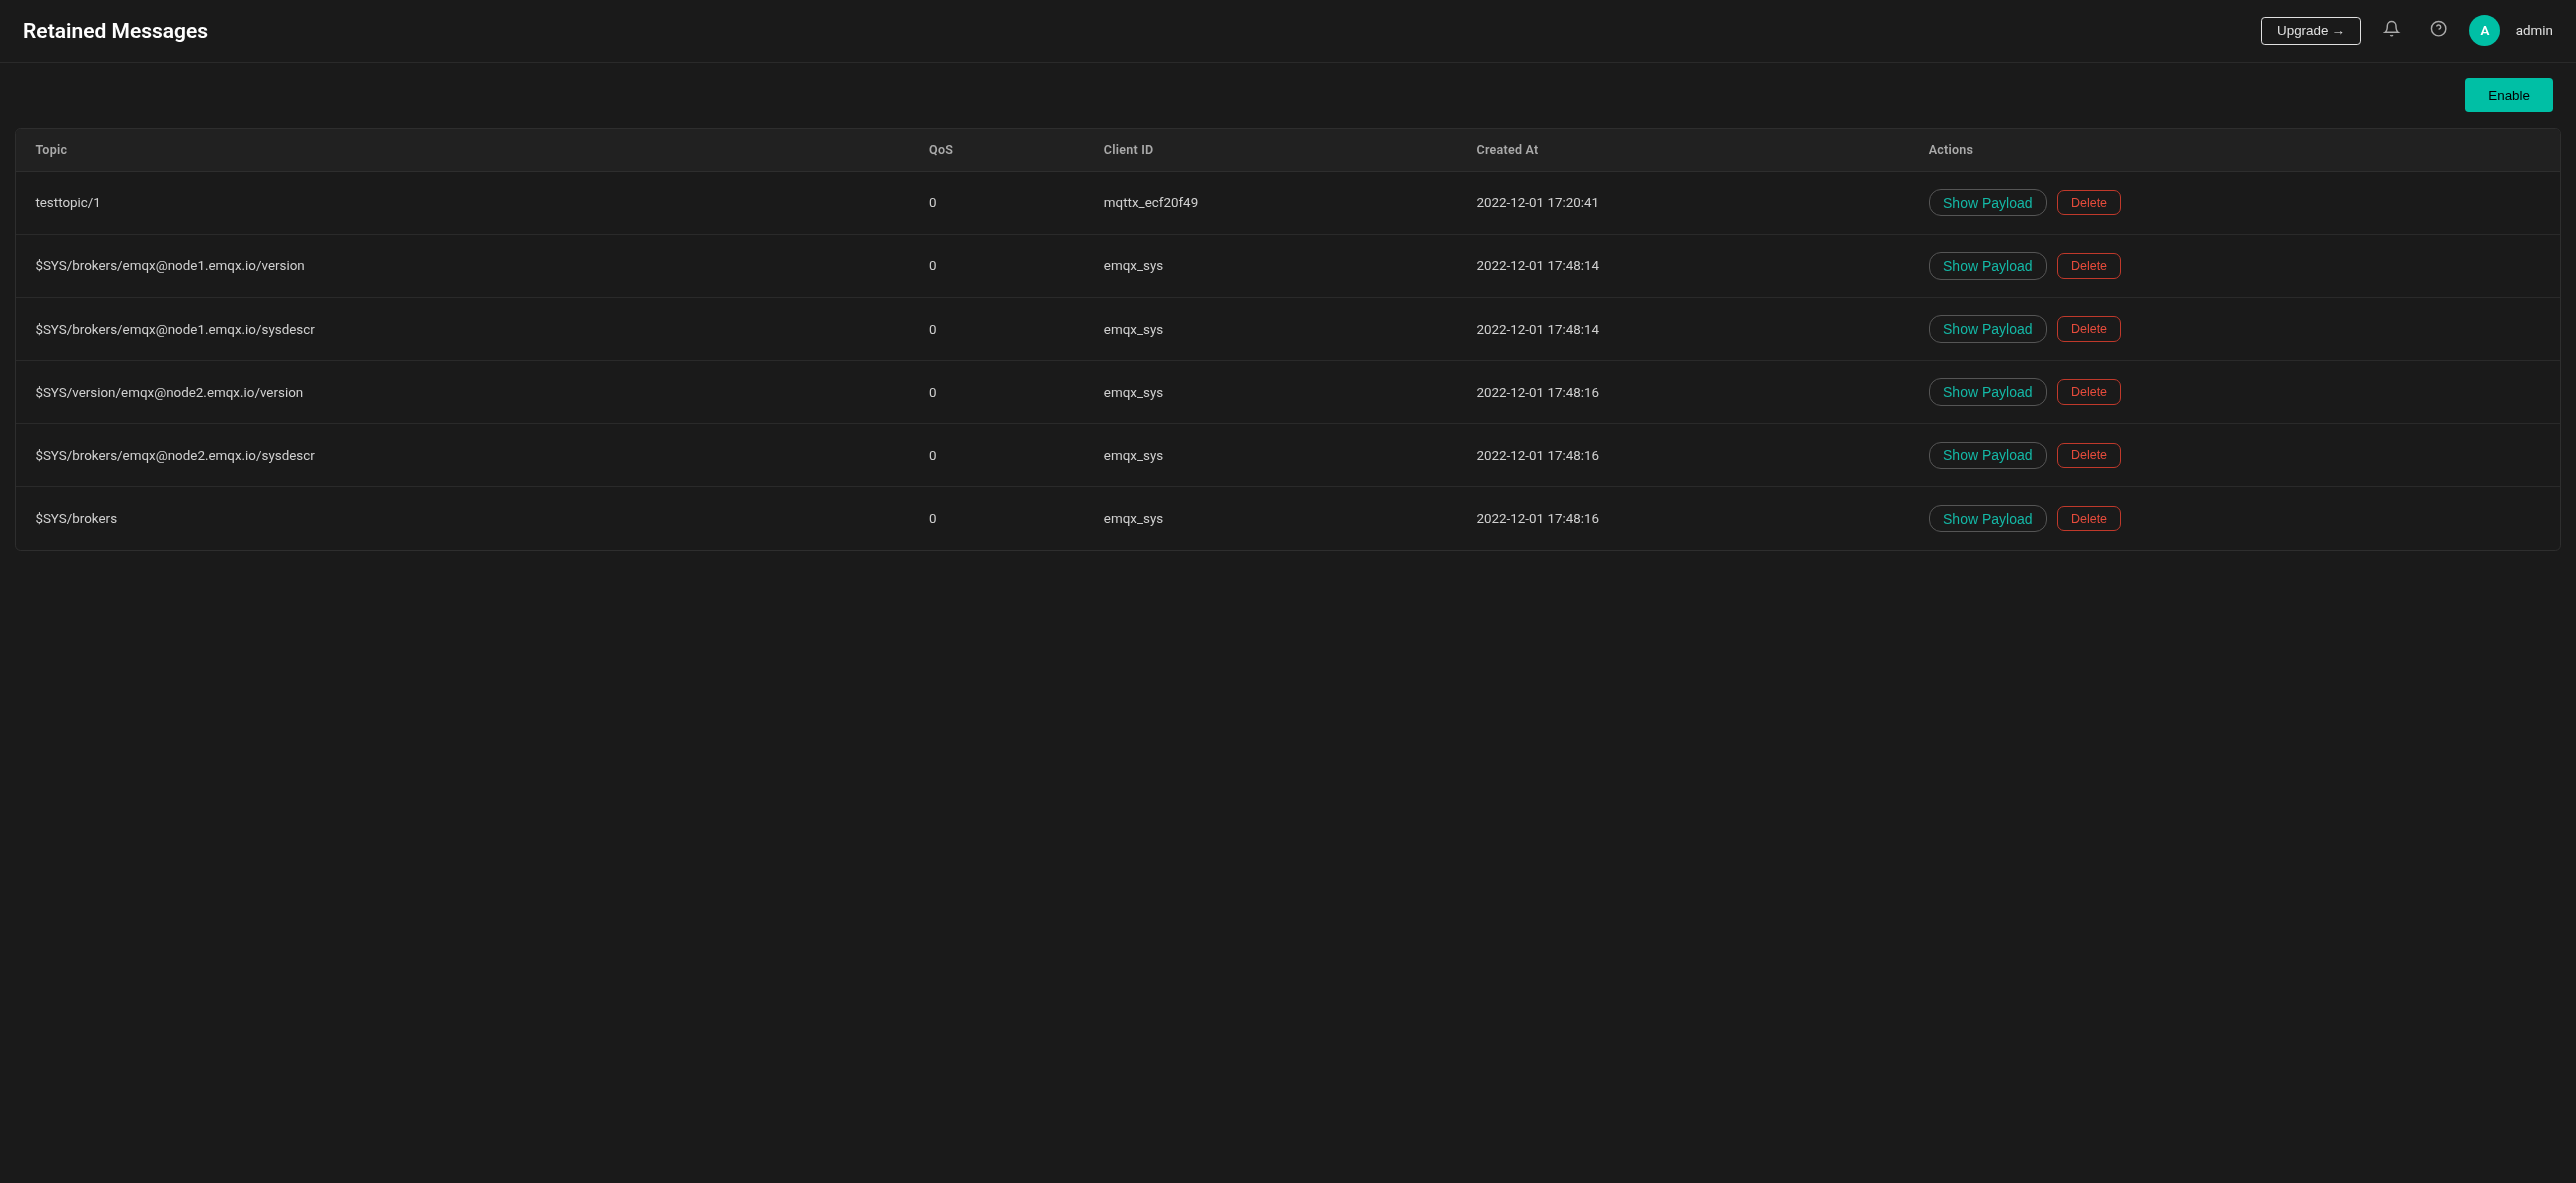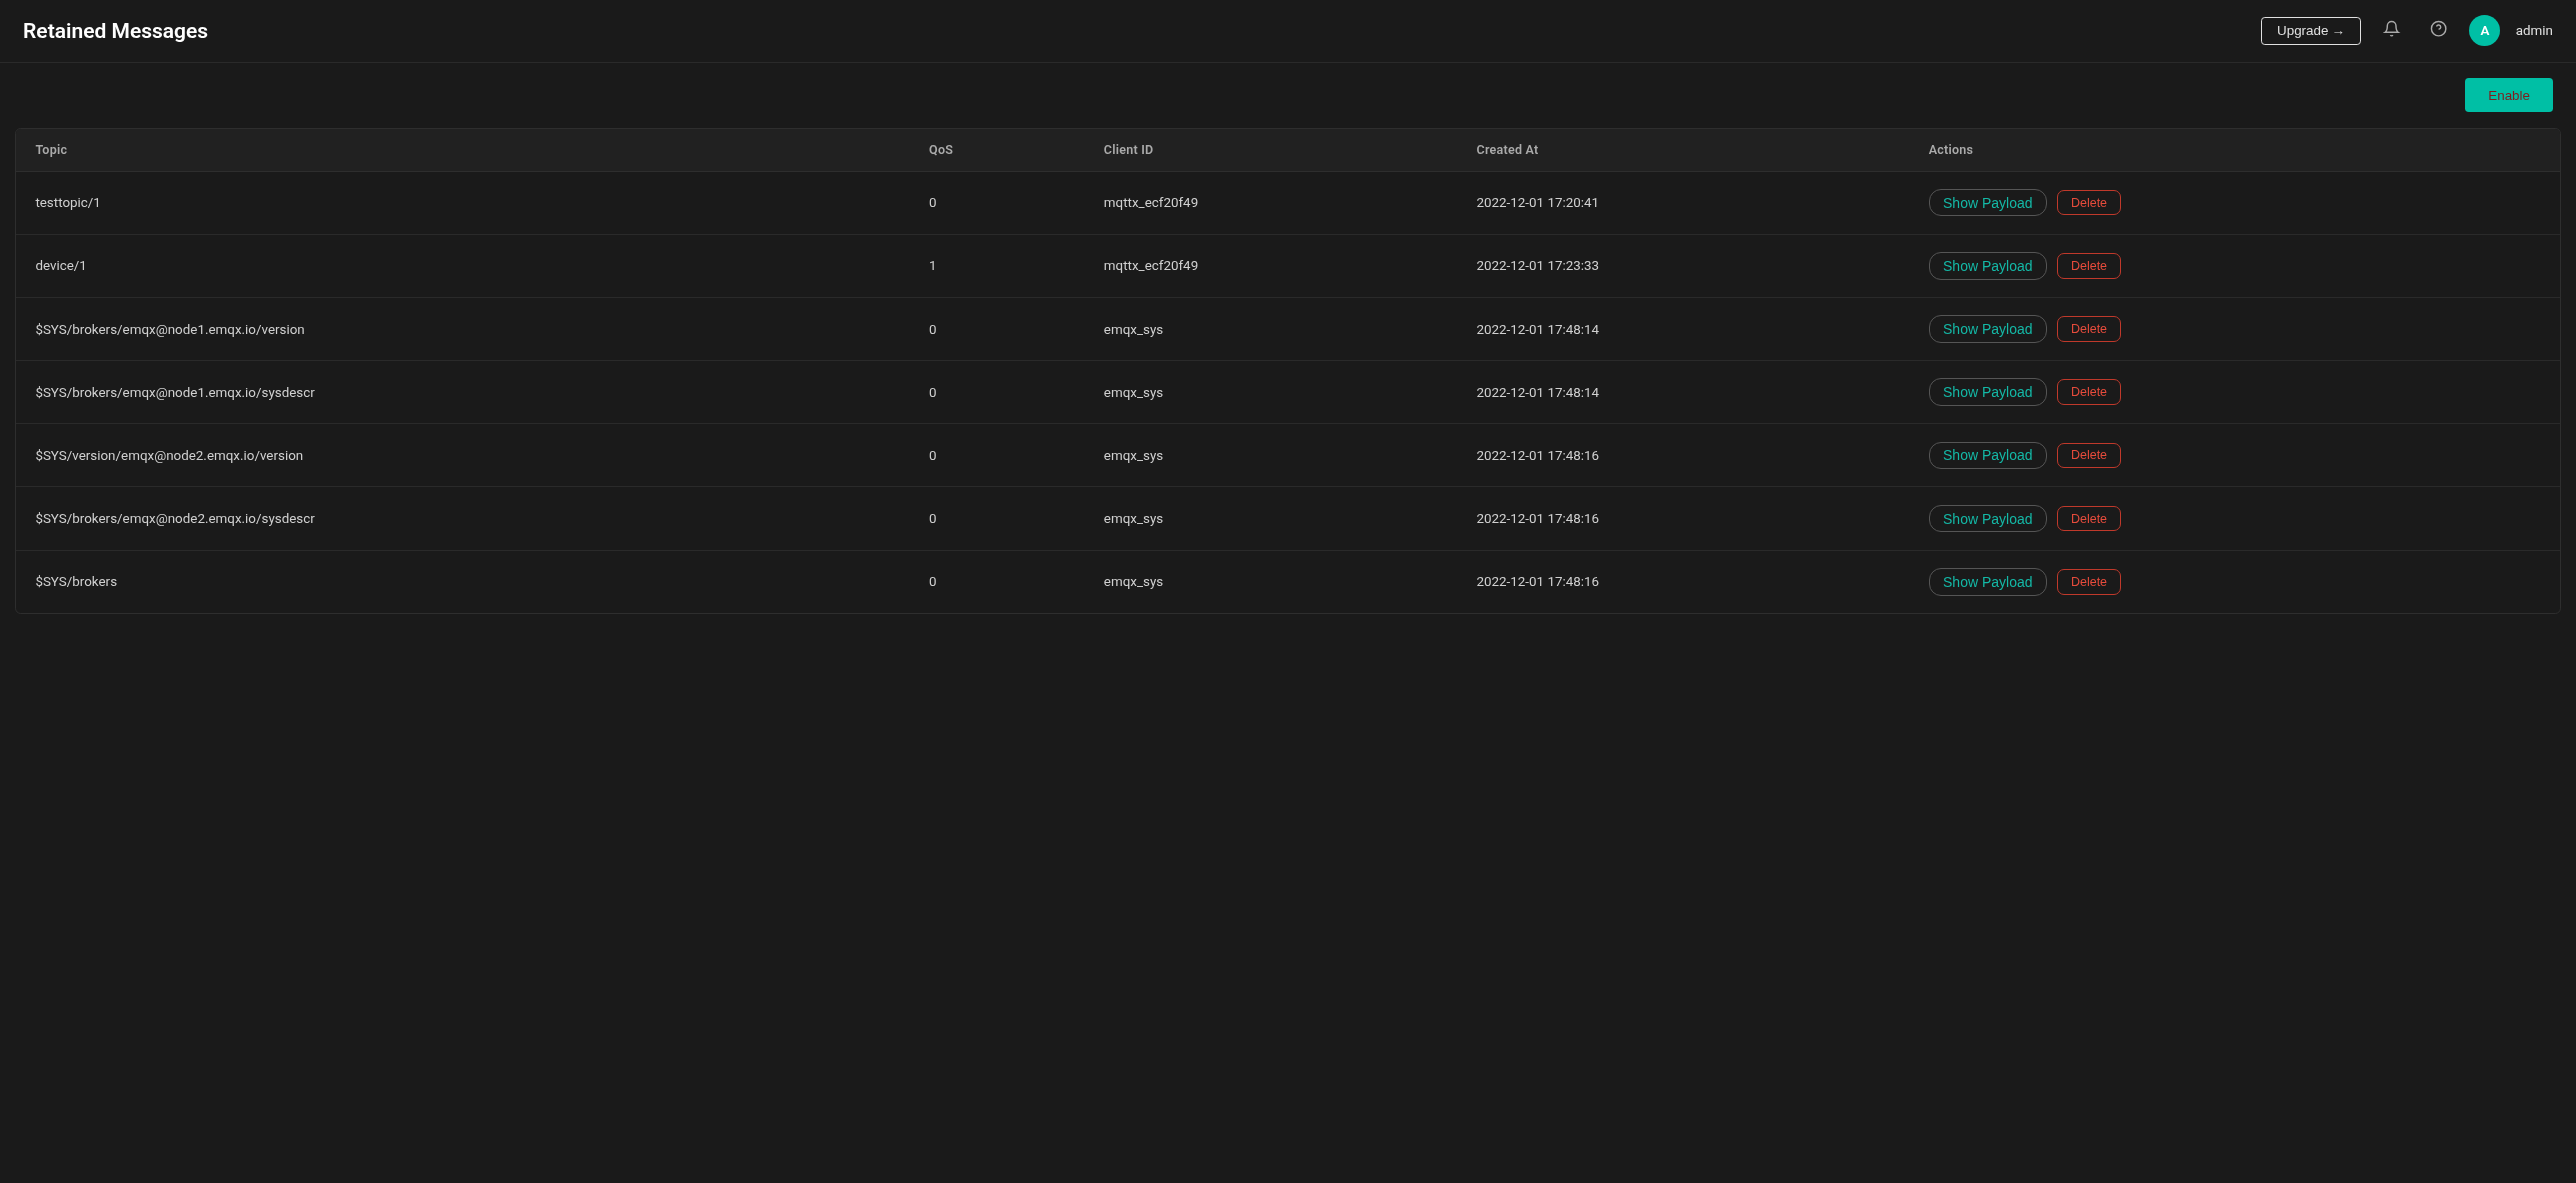--- a/index.html
+++ b/index.html
@@ -83,21 +83,21 @@
     }
 
     .toolbar {
       display: flex;
       justify-content: flex-end;
       padding: 15.4px 23px;
     }
 
     .enable-btn {
       background-color: #00bfa5;
-      color: #7f1d1d;
+      color: #000000;
       border: none;
       padding: 9.6px 23px;
       border-radius: 3.8px;
       cursor: pointer;
       font-size: 13.4px;
       font-weight: 500;
     }
 
     .table-container {
       margin: 0 15.4px;
@@ -226,32 +226,20 @@
           <td>mqttx_ecf20f49</td>
           <td>2022-12-01 17:20:41</td>
           <td>
             <div class="actions-cell">
               <button class="show-payload-btn">Show Payload</button>
               <button class="delete-btn">Delete</button>
             </div>
           </td>
         </tr>
         <tr>
-          <td>device/1</td>
-          <td>1</td>
-          <td>mqttx_ecf20f49</td>
-          <td>2022-12-01 17:23:33</td>
-          <td>
-            <div class="actions-cell">
-              <button class="show-payload-btn">Show Payload</button>
-              <button class="delete-btn">Delete</button>
-            </div>
-          </td>
-        </tr>
-        <tr>
           <td>$SYS/brokers/emqx@node1.emqx.io/version</td>
           <td>0</td>
           <td>emqx_sys</td>
           <td>2022-12-01 17:48:14</td>
           <td>
             <div class="actions-cell">
               <button class="show-payload-btn">Show Payload</button>
               <button class="delete-btn">Delete</button>
             </div>
           </td>

